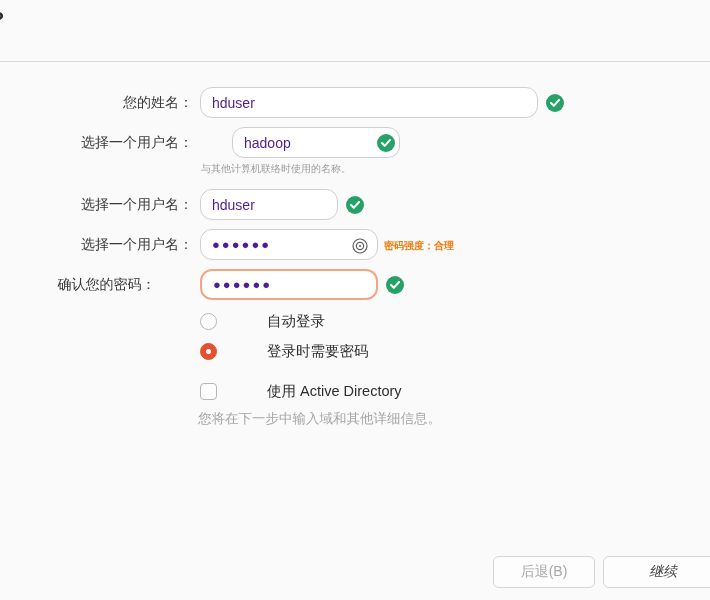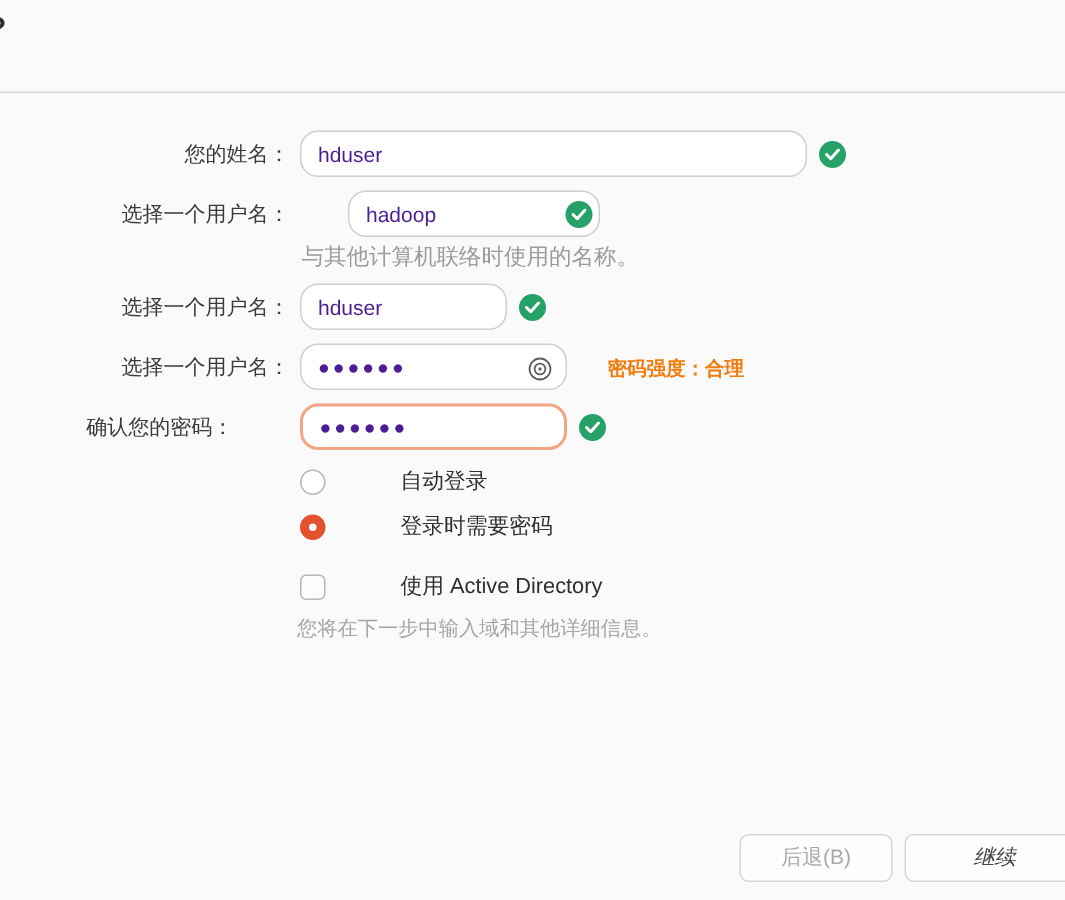--- a/index.html
+++ b/index.html
@@ -59,28 +59,28 @@
     position: absolute;
     width: 18px; height: 18px;
     border-radius: 50%;
     background: #26a269;
     display: flex;
     align-items: center;
     justify-content: center;
   }
   .hint-text {
     position: absolute;
-    font-size: 15px;
+    font-size: 10px;
     color: #9b9b9b;
   }
   .strength-text {
     position: absolute;
-    left: 405px; top: 229px;
+    left: 384px; top: 229px;
     line-height: 33px;
-    font-size: 13px;
+    font-size: 10px;
     font-weight: bold;
     color: #f27c0e;
     white-space: nowrap;
   }
   .eye-btn {
     position: absolute;
     left: 351px; top: 237px;
     width: 18px; height: 18px;
     cursor: pointer;
   }

